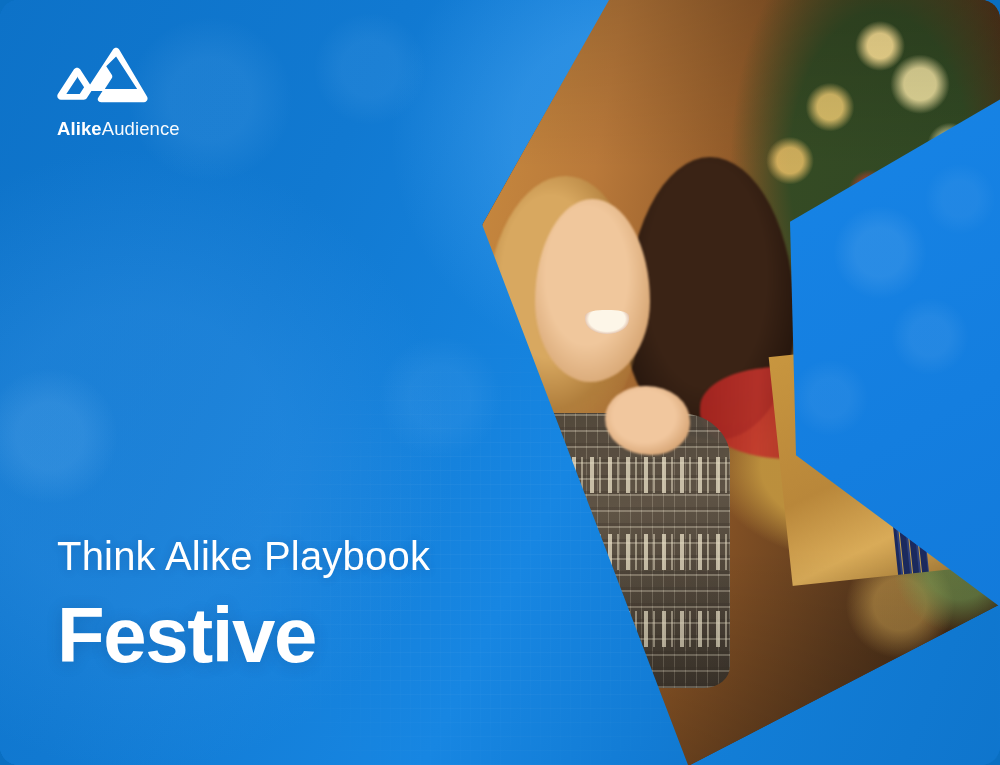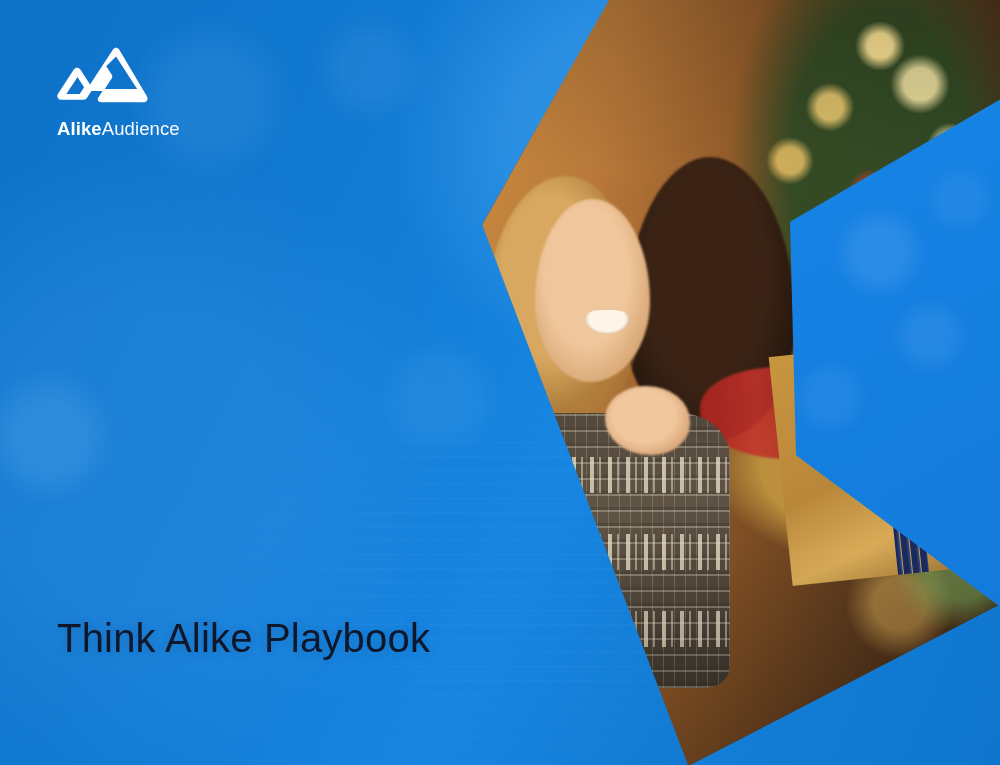--- a/index.html
+++ b/index.html
@@ -10,20 +10,21 @@
     background:#0a6fc2;
     font-family:"Liberation Sans", sans-serif;
     overflow:hidden;
   }
 
   #cover {
     position:relative;
     width:1000px; height:765px;
     overflow:hidden;
     background:#1380DC;
+    border-radius:19px;
   }
 
   
   .bg-photo {
     position:absolute; inset:0;
     
     background:
       radial-gradient(circle at 18% 12%,  rgba(255,235,190,.22) 0 5%,  transparent 9%),
       radial-gradient(circle at 33% 6%,   rgba(255,240,205,.18) 0 4%,  transparent 8%),
       radial-gradient(circle at 47% 18%,  rgba(255,228,180,.16) 0 6%,  transparent 11%),
@@ -237,21 +238,21 @@
   .logo-word {
     margin-top:12px; font-size:18.5px; letter-spacing:.1px;
     color:#ffffff; white-space:nowrap; line-height:1;
   }
   .logo-word .w1 { font-weight:700; }
   .logo-word .w2 { font-weight:400; opacity:.97; }
 
   
   .copy { position:absolute; left:57px; bottom:88px; width:900px; }
   .eyebrow {
-    font-size:40px; font-weight:300; color:#0f172a;
+    font-size:40px; font-weight:300; color:#ffffff;
     letter-spacing:.2px; line-height:1.15; margin-bottom:16px;
     text-shadow:0 1px 10px rgba(0,40,90,.18);
   }
   .title {
     font-size:78px; font-weight:700; color:#ffffff;
     letter-spacing:-1.4px; line-height:1.05;
     text-shadow:0 2px 16px rgba(0,40,90,.20);
   }
   .title .l2 { display:block; }
 </style>
@@ -301,16 +302,17 @@
       <path fill="#ffffff" d="M82.2 14.6L68.5 28.0l7.7 11.8c1.0 1.5 1.0 3.5 0 5.0l-9.7 14.9h45.0L82.2 14.6z" opacity="0"></path>
     </svg>
     <div class="logo-word">
       <span class="w1">Alike</span><span class="w2">Audience</span>
     </div>
   </div>
 
   <div class="copy">
     <div class="eyebrow">Think Alike Playbook</div>
     <h1 class="title">
+      <span class="l1">Festive</span>
     </h1>
   </div>
 
 </div>
 
 </body></html>

